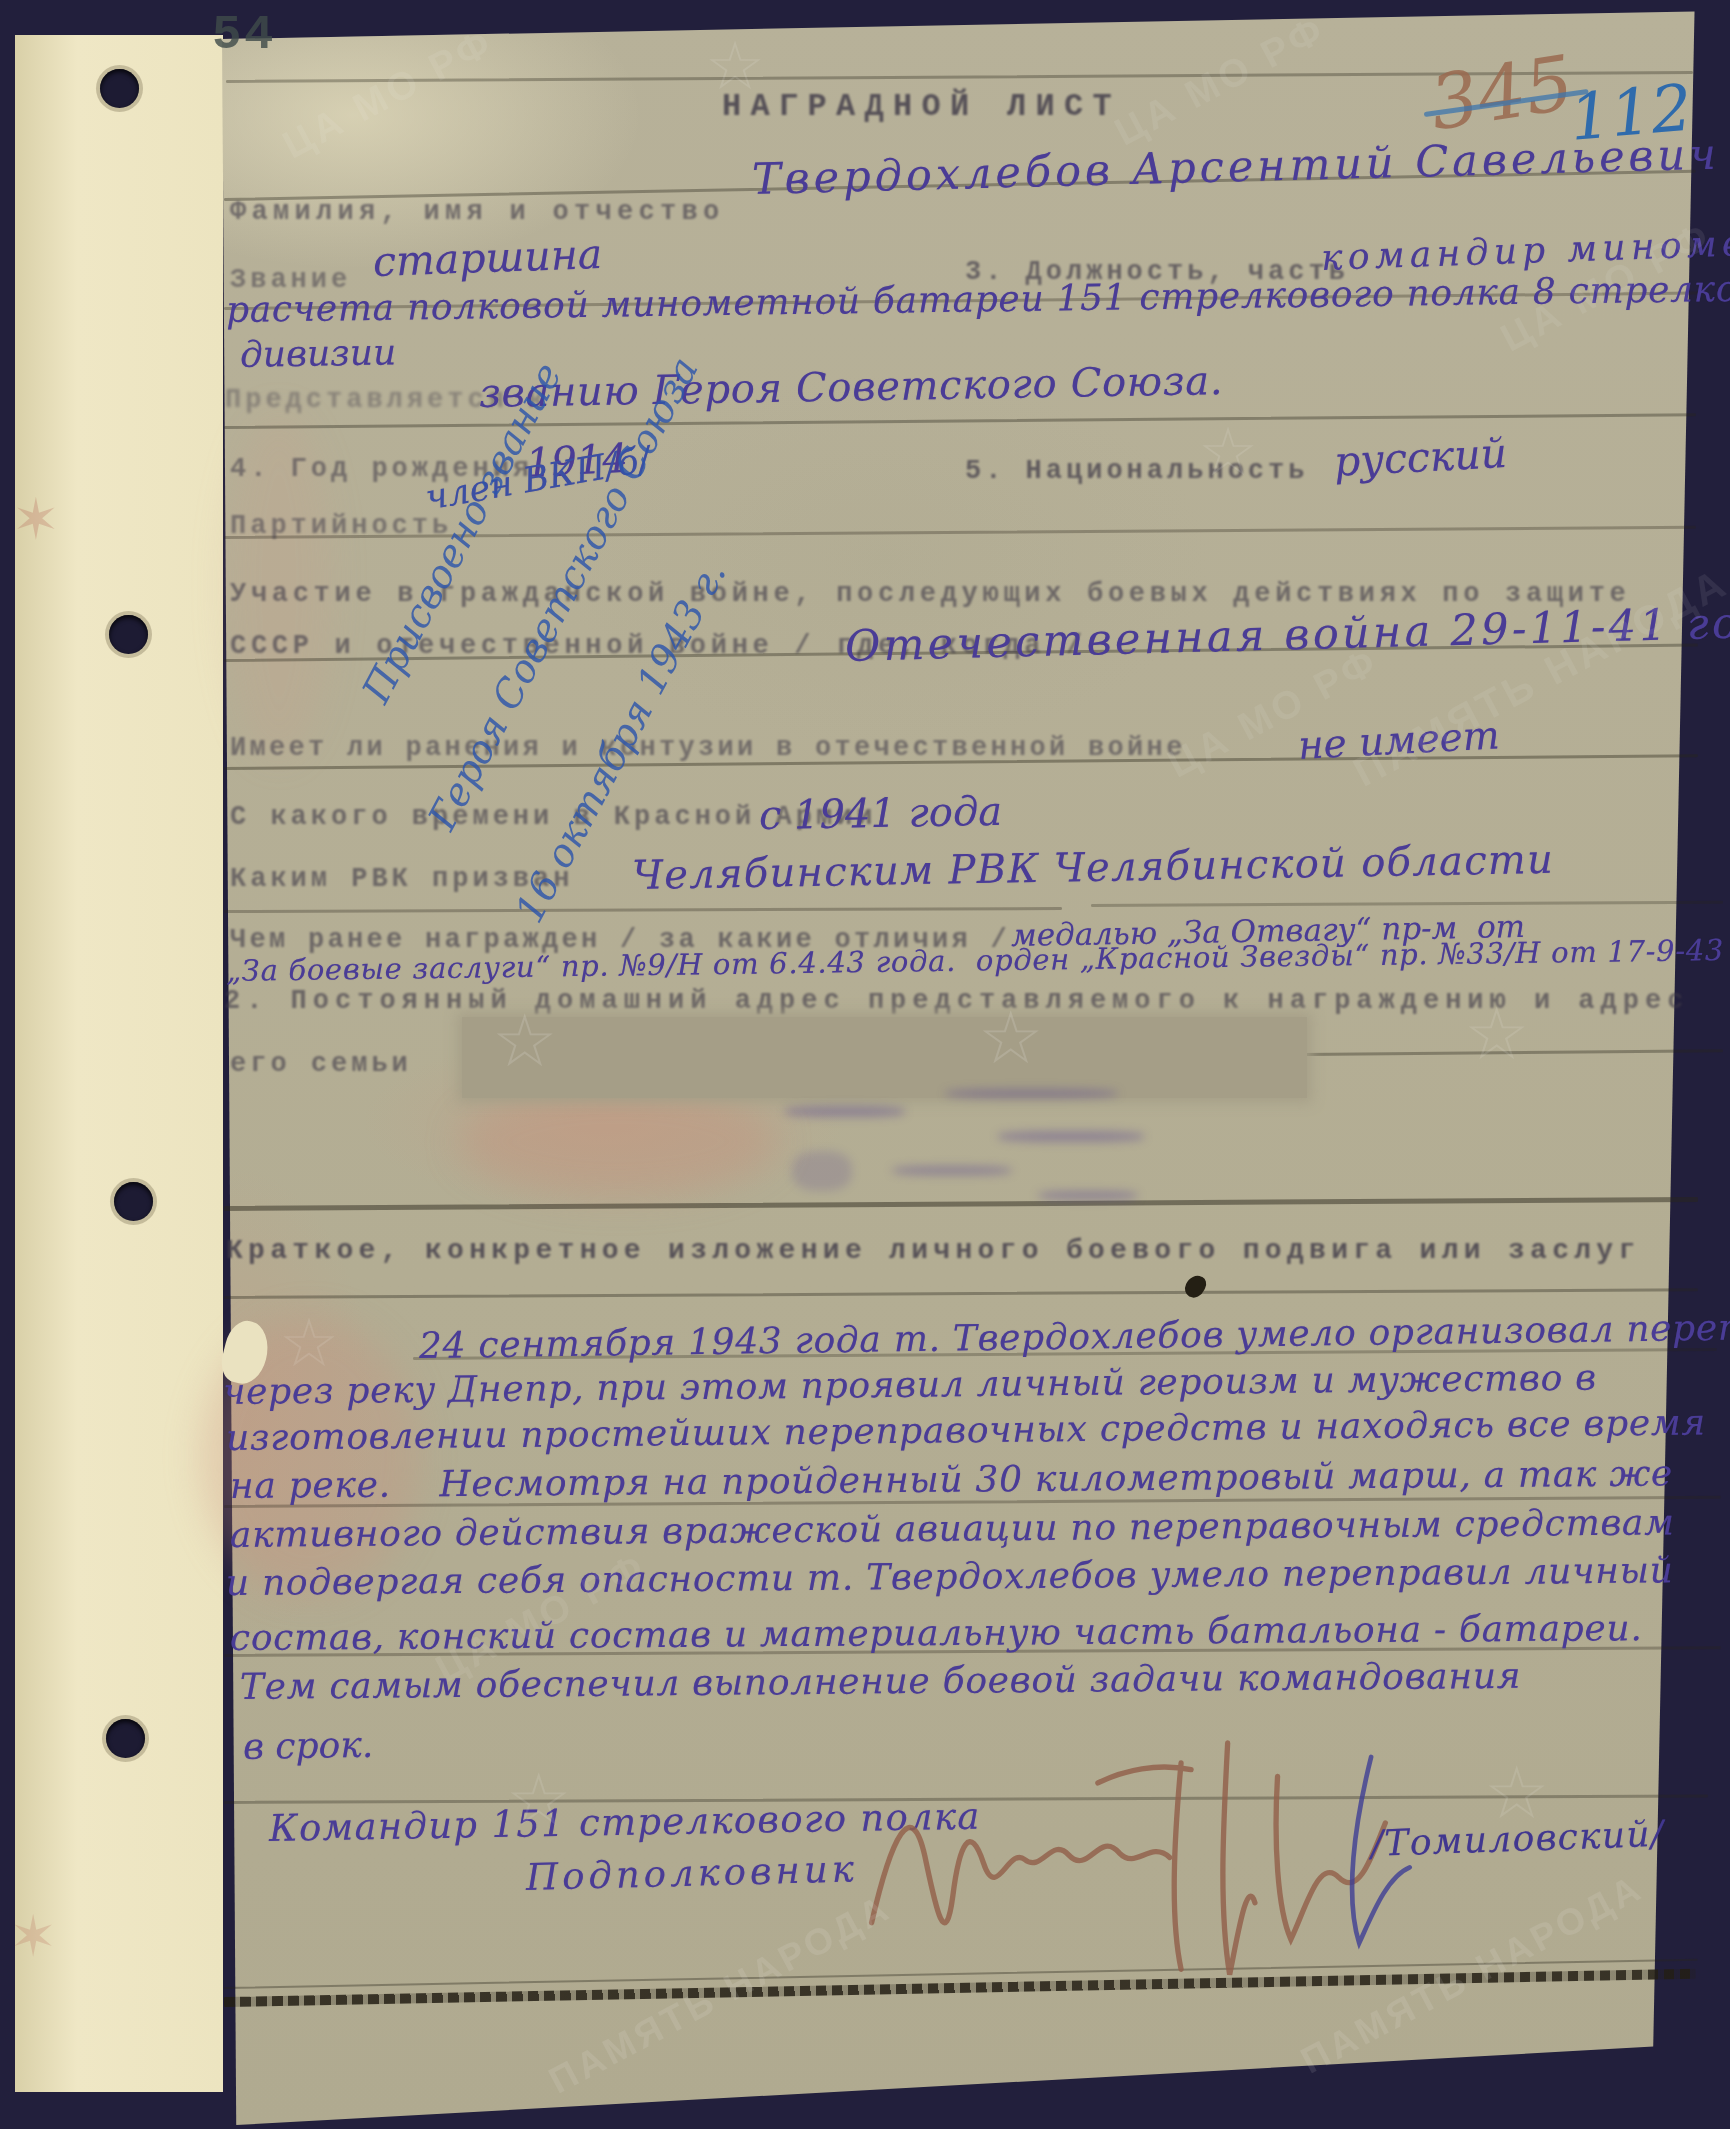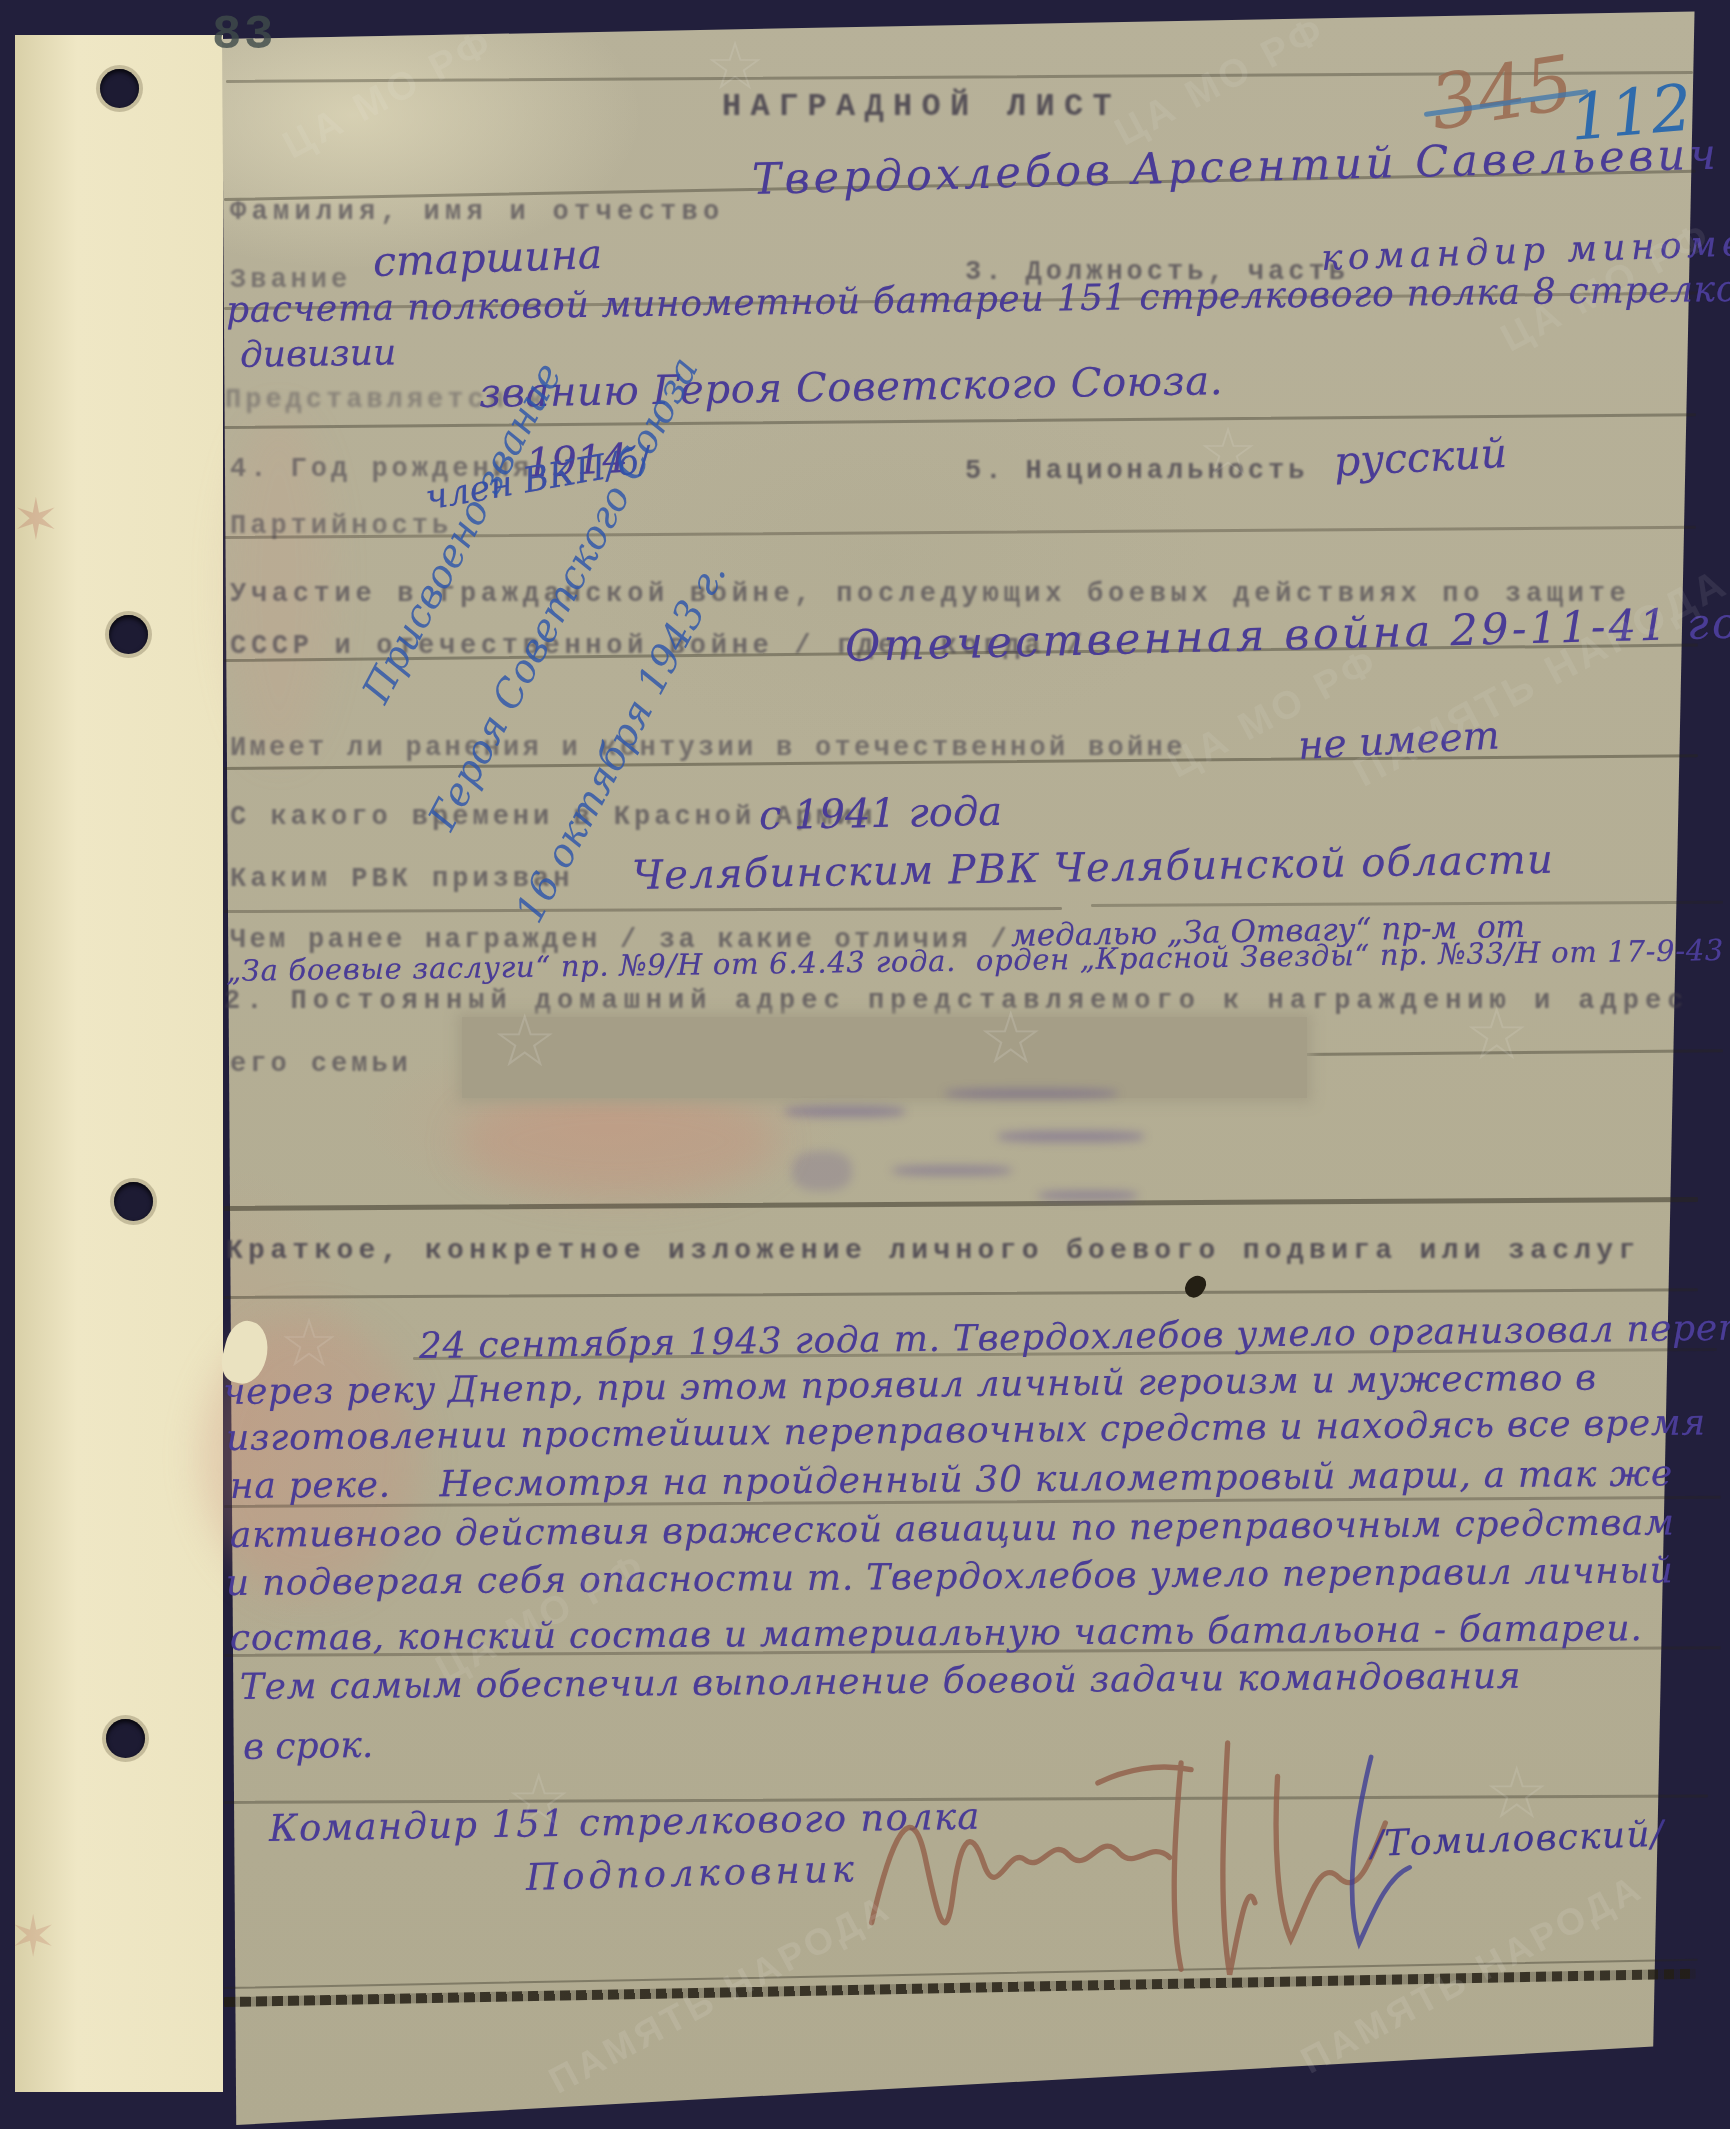--- a/index.html
+++ b/index.html
@@ -78,21 +78,21 @@
   <div class="rl" style="left:1304px;top:1053px;width:419px;transform:rotate(-0.5deg);opacity:.6;"></div>
   <div class="rl" style="left:224px;top:1206px;width:1474px;height:4.7px;transform:rotate(-0.35deg);opacity:.8;"></div>
   <div class="rl" style="left:224px;top:1296px;width:1474px;height:3.3px;transform:rotate(-0.3deg);opacity:.6;"></div>
   <div class="rl" style="left:413px;top:1357px;width:1304px;transform:rotate(-0.4deg);opacity:.45;"></div>
   <div class="rl" style="left:224px;top:1505px;width:1497px;transform:rotate(-0.35deg);opacity:.5;"></div>
   <div class="rl" style="left:224px;top:1654px;width:1497px;transform:rotate(-0.3deg);opacity:.5;"></div>
   <div class="rl" style="left:224px;top:1801px;width:1484px;transform:rotate(-0.25deg);opacity:.55;"></div>
   <div class="rl" style="left:224px;top:1987px;width:1474px;height:2px;transform:rotate(-1.1deg);opacity:.6;"></div>
   <div class="rl hatch" style="left:224px;top:1997px;width:1472px;height:10px;transform:rotate(-1.1deg);"></div>
 
-  <div class="typed" style="left:212px;top:6.7px;font-size:49px;letter-spacing:2.7px;color:#3f4b4a;opacity:.8;filter:blur(0.7px);">83</div>
+  <div class="typed" style="left:212px;top:6.7px;font-size:49px;letter-spacing:2.7px;color:#3f4b4a;opacity:.8;filter:blur(0.7px);">54</div>
   <div class="typed" style="left:722px;top:88px;font-size:32px;letter-spacing:9.3px;opacity:.8;filter:blur(1.3px);">НАГРАДНОЙ ЛИСТ</div>
   <div class="hand" style="left:1431px;top:60px;font-size:75px;color:#9a6a50;transform:rotate(-9deg);text-shadow:none;opacity:.85;">345</div>
   <div class="rl" style="left:1424px;top:112px;width:166px;height:4.7px;background:rgba(60,118,173,.75);transform:rotate(-8deg);border-radius:2.7px;"></div>
   <div class="hand" style="left:1570px;top:81px;font-size:64px;color:#2f6bac;transform:rotate(-5deg);text-shadow:none;">112</div>
 
   <div class="typed" style="left:230px;top:197px;font-size:27px;letter-spacing:5.3px;opacity:.6;">Фамилия, имя и отчество</div>
   <div class="hand" style="left:752px;top:154px;font-size:43px;letter-spacing:4px;transform:rotate(-1.5deg);">Твердохлебов Арсентий Савельевич</div>
 
   <div class="typed" style="left:230px;top:265px;font-size:27px;letter-spacing:4px;opacity:.5;">Звание</div>
   <div class="hand" style="left:373px;top:238px;font-size:41px;transform:rotate(-2deg);">старшина</div>

